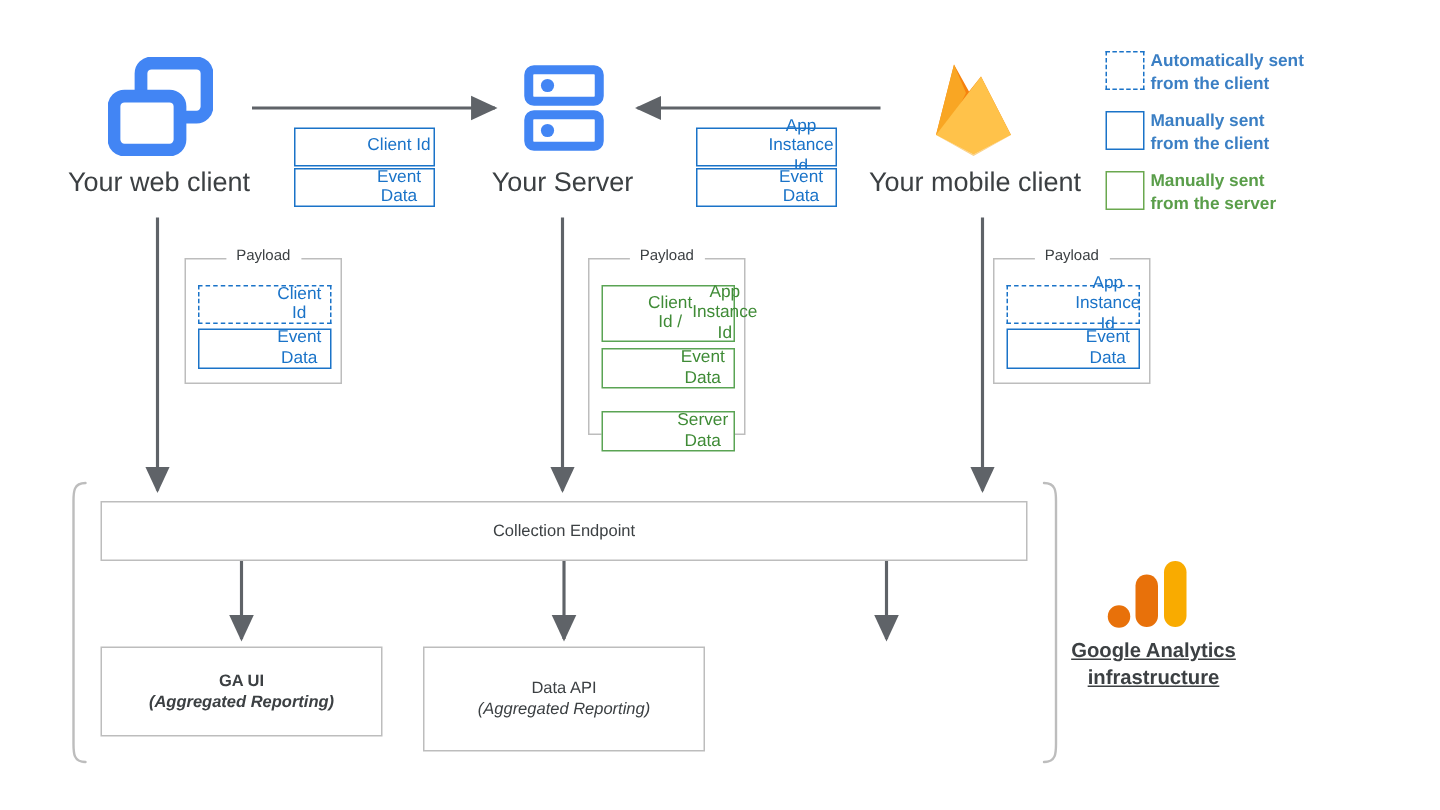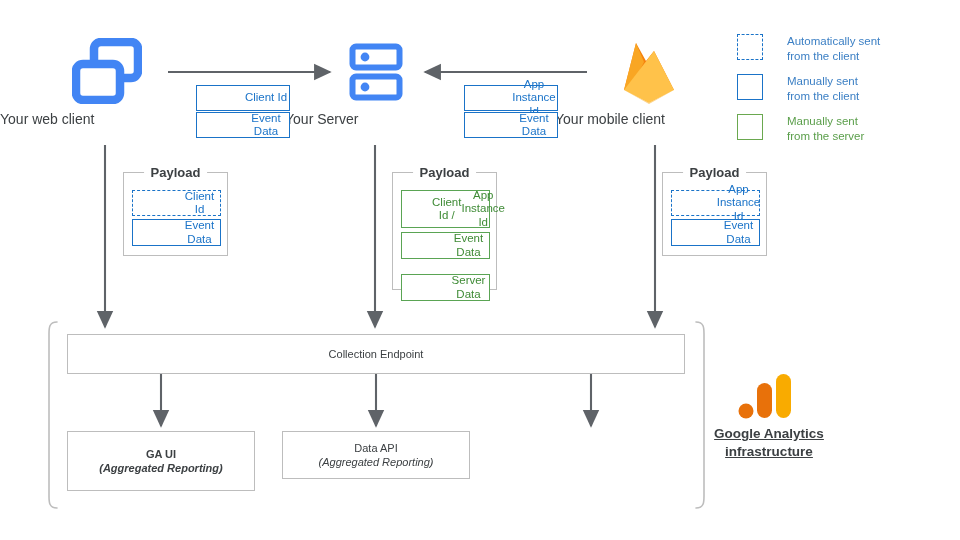--- a/index.html
+++ b/index.html
@@ -12,22 +12,22 @@
     overflow:hidden;
     position:relative;
   }
   #stage { position:absolute; inset:0; width:960px; height:540px; }
 
   .abs { position:absolute; }
 
   
   .node-label{
     position:absolute;
-    text-align:left;
-    font-size:14px;
+    text-align:center;
+    font-size:18px;
     color:#3c4043;
     white-space:nowrap;
     line-height:1.2;
   }
 
   
   .chip{
     position:absolute;
     border:1.4px solid #1a73c8;
     color:#1a73c8;
@@ -48,22 +48,22 @@
     position:absolute;
     border:1px solid #bdbdbd;
     background:#fff;
   }
   .payload-title{
     position:absolute;
     top:-8px; left:50%;
     transform:translateX(-50%);
     background:#fff;
     padding:0 7px;
-    font-size:13px;
-    font-weight:bold;
+    font-size:10px;
+    font-weight:normal;
     color:#3c4043;
     white-space:nowrap;
   }
 
   
   .gbox{
     position:absolute;
     border:1px solid #bdbdbd;
     background:#fff;
     display:flex;
@@ -79,23 +79,23 @@
 
   
   .legend-row{ position:absolute; display:flex; align-items:flex-start; }
   .legend-swatch{
     width:26px; height:26px; flex:0 0 26px;
     border:1.6px solid #1a73c8; background:#fff;
   }
   .legend-swatch.dashed{ border-style:dashed; }
   .legend-swatch.green{ border-color:#6aa84f; }
   .legend-text{
-    margin-left:24px;
+    margin-left:4px;
     font-size:11.5px;
-    font-weight:normal;
+    font-weight:bold;
     color:#3b7fc4;
     line-height:1.32;
     white-space:nowrap;
   }
   .legend-text.green{ color:#5a9e4a; }
 
   
   .ga-caption{
     position:absolute;
     text-align:center;
@@ -220,21 +220,21 @@
 
   <div class="gbox" style="left:67px; top:334px; width:618px; height:40px;">
     <span>Collection Endpoint</span>
   </div>
 
   <div class="gbox" style="left:67px; top:431px; width:188px; height:60px;font-weight:bold;">
     <span>GA UI</span>
     <span class="sub">(Aggregated Reporting)</span>
   </div>
 
-  <div class="gbox" style="left:282px; top:431px; width:188px; height:48px;">
+  <div class="gbox" style="left:282px; top:431px; width:188px; height:70px;">
     <span>Data API</span>
     <span class="sub">(Aggregated Reporting)</span>
   </div>
 
 
   <div class="ga-caption" style="left:690px; top:425px; width:158px;text-decoration:underline;">
     <div>Google Analytics</div>
     <div>infrastructure</div>
   </div>
 

